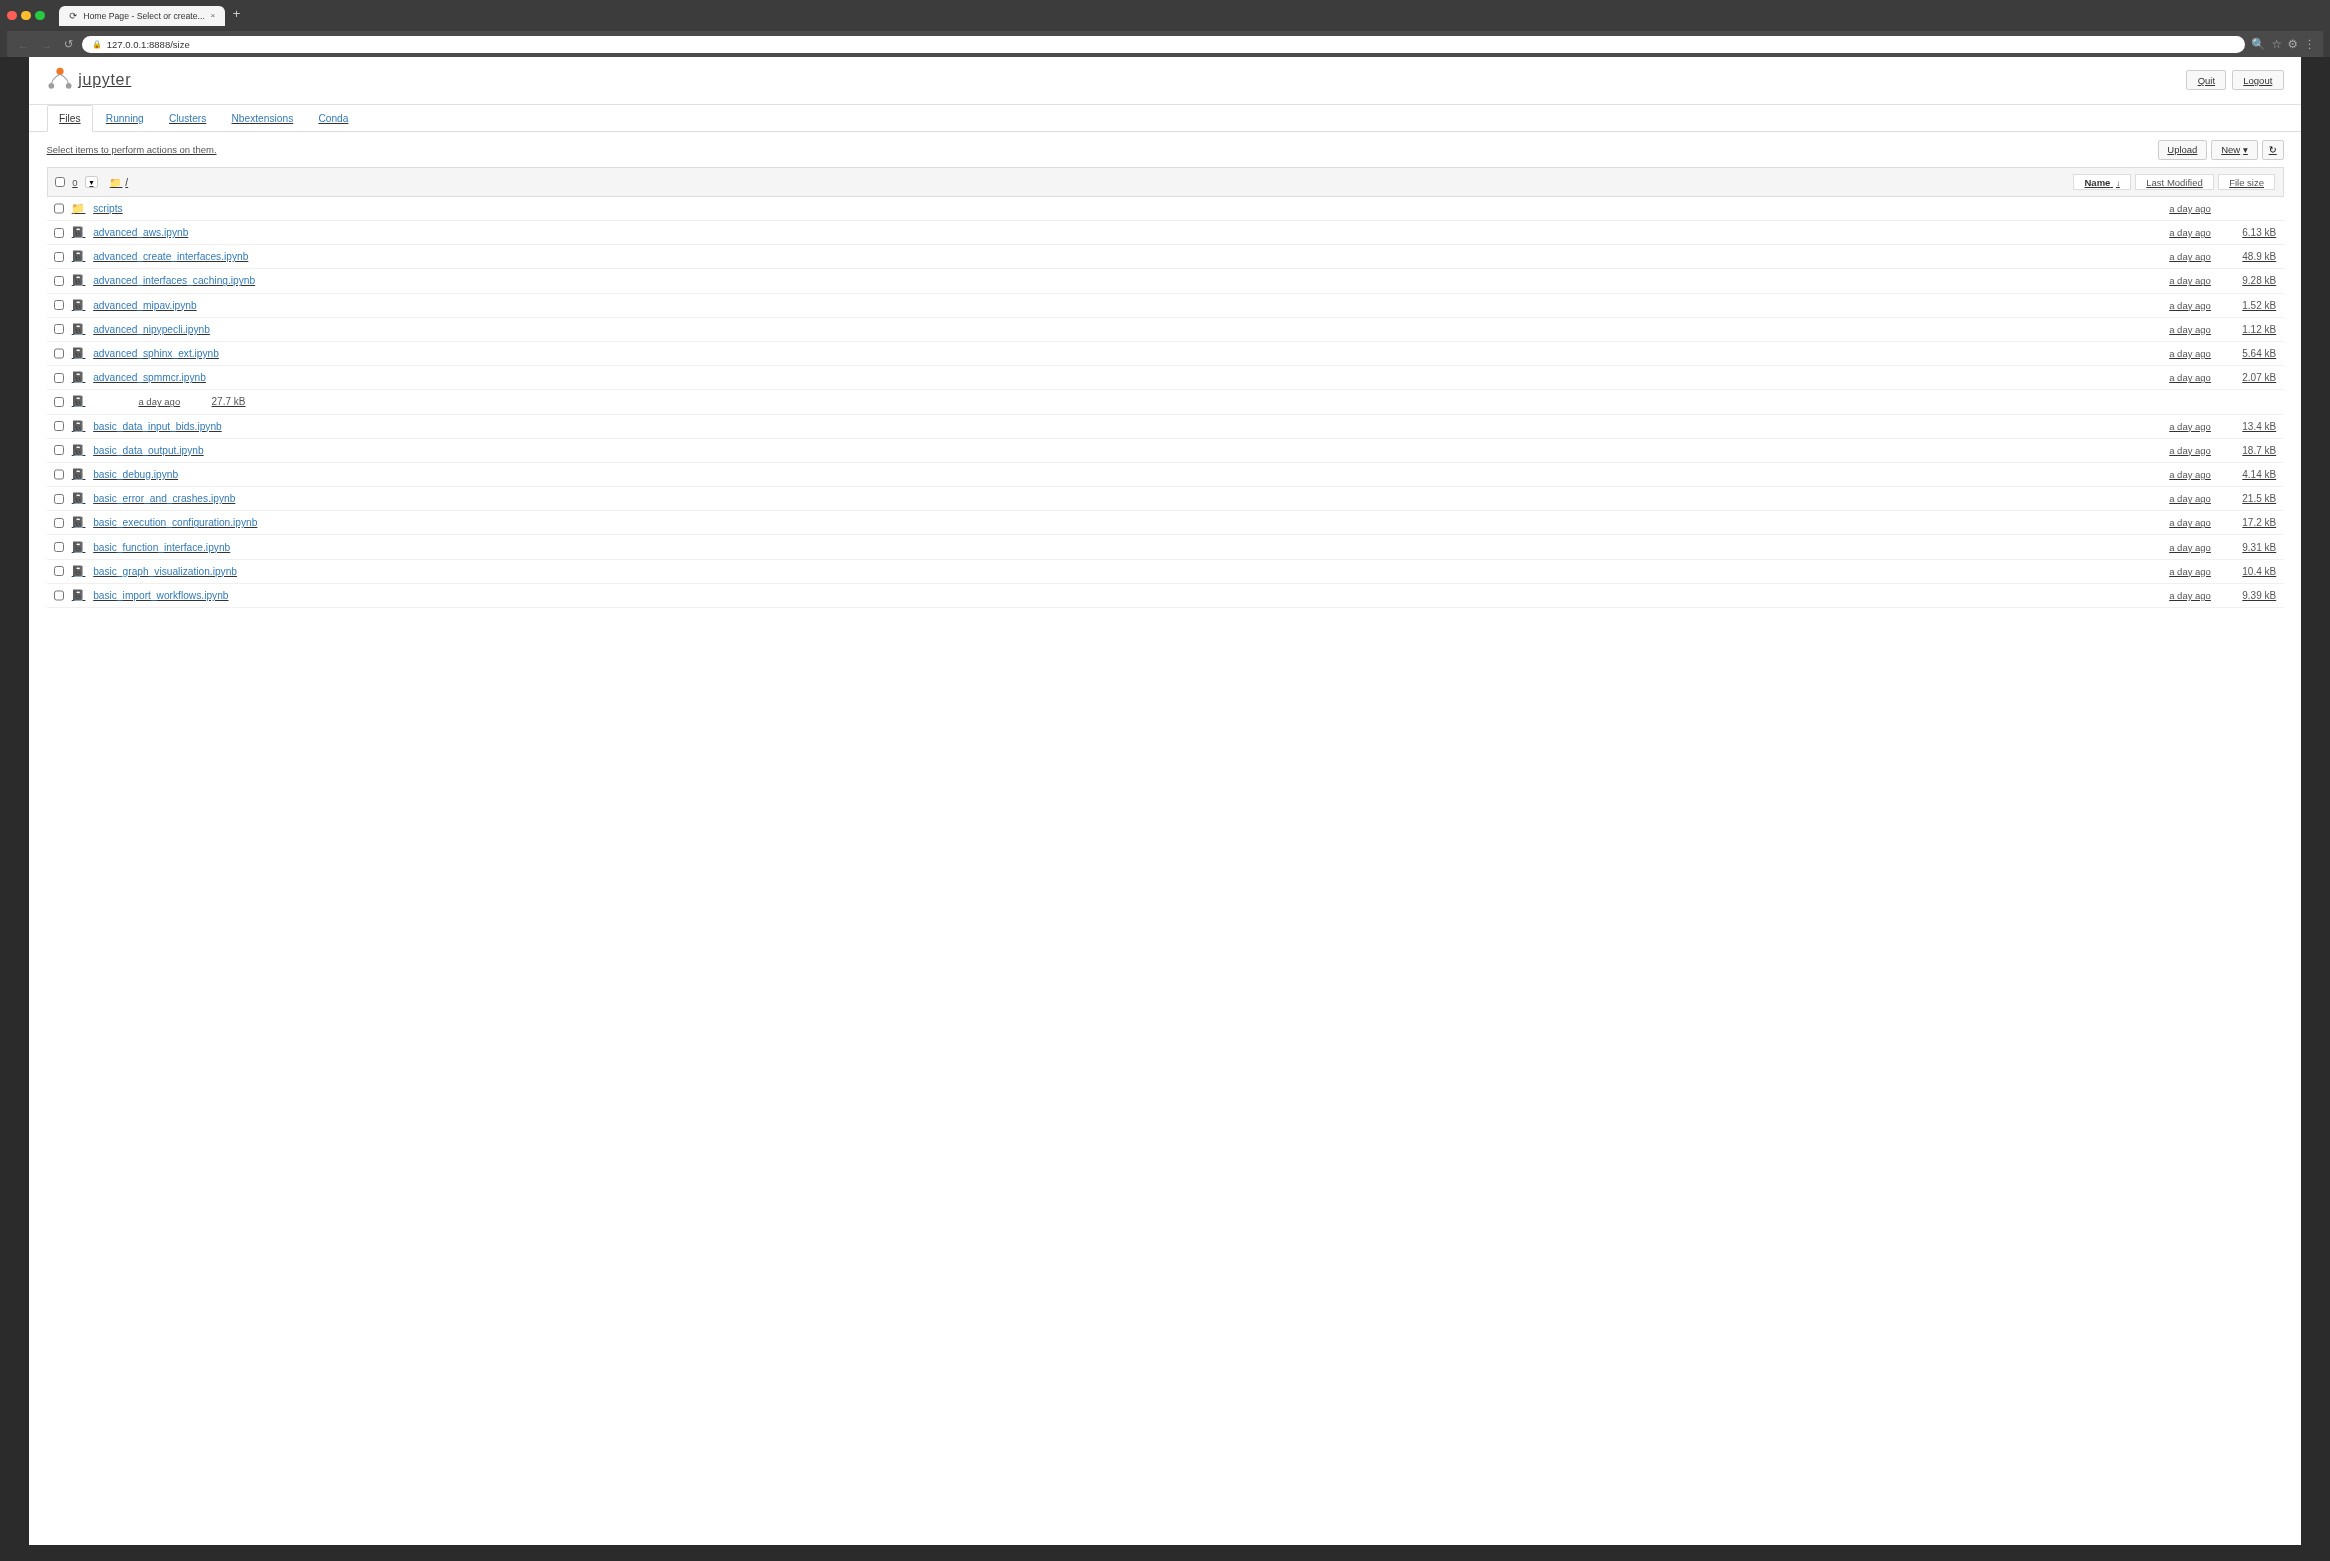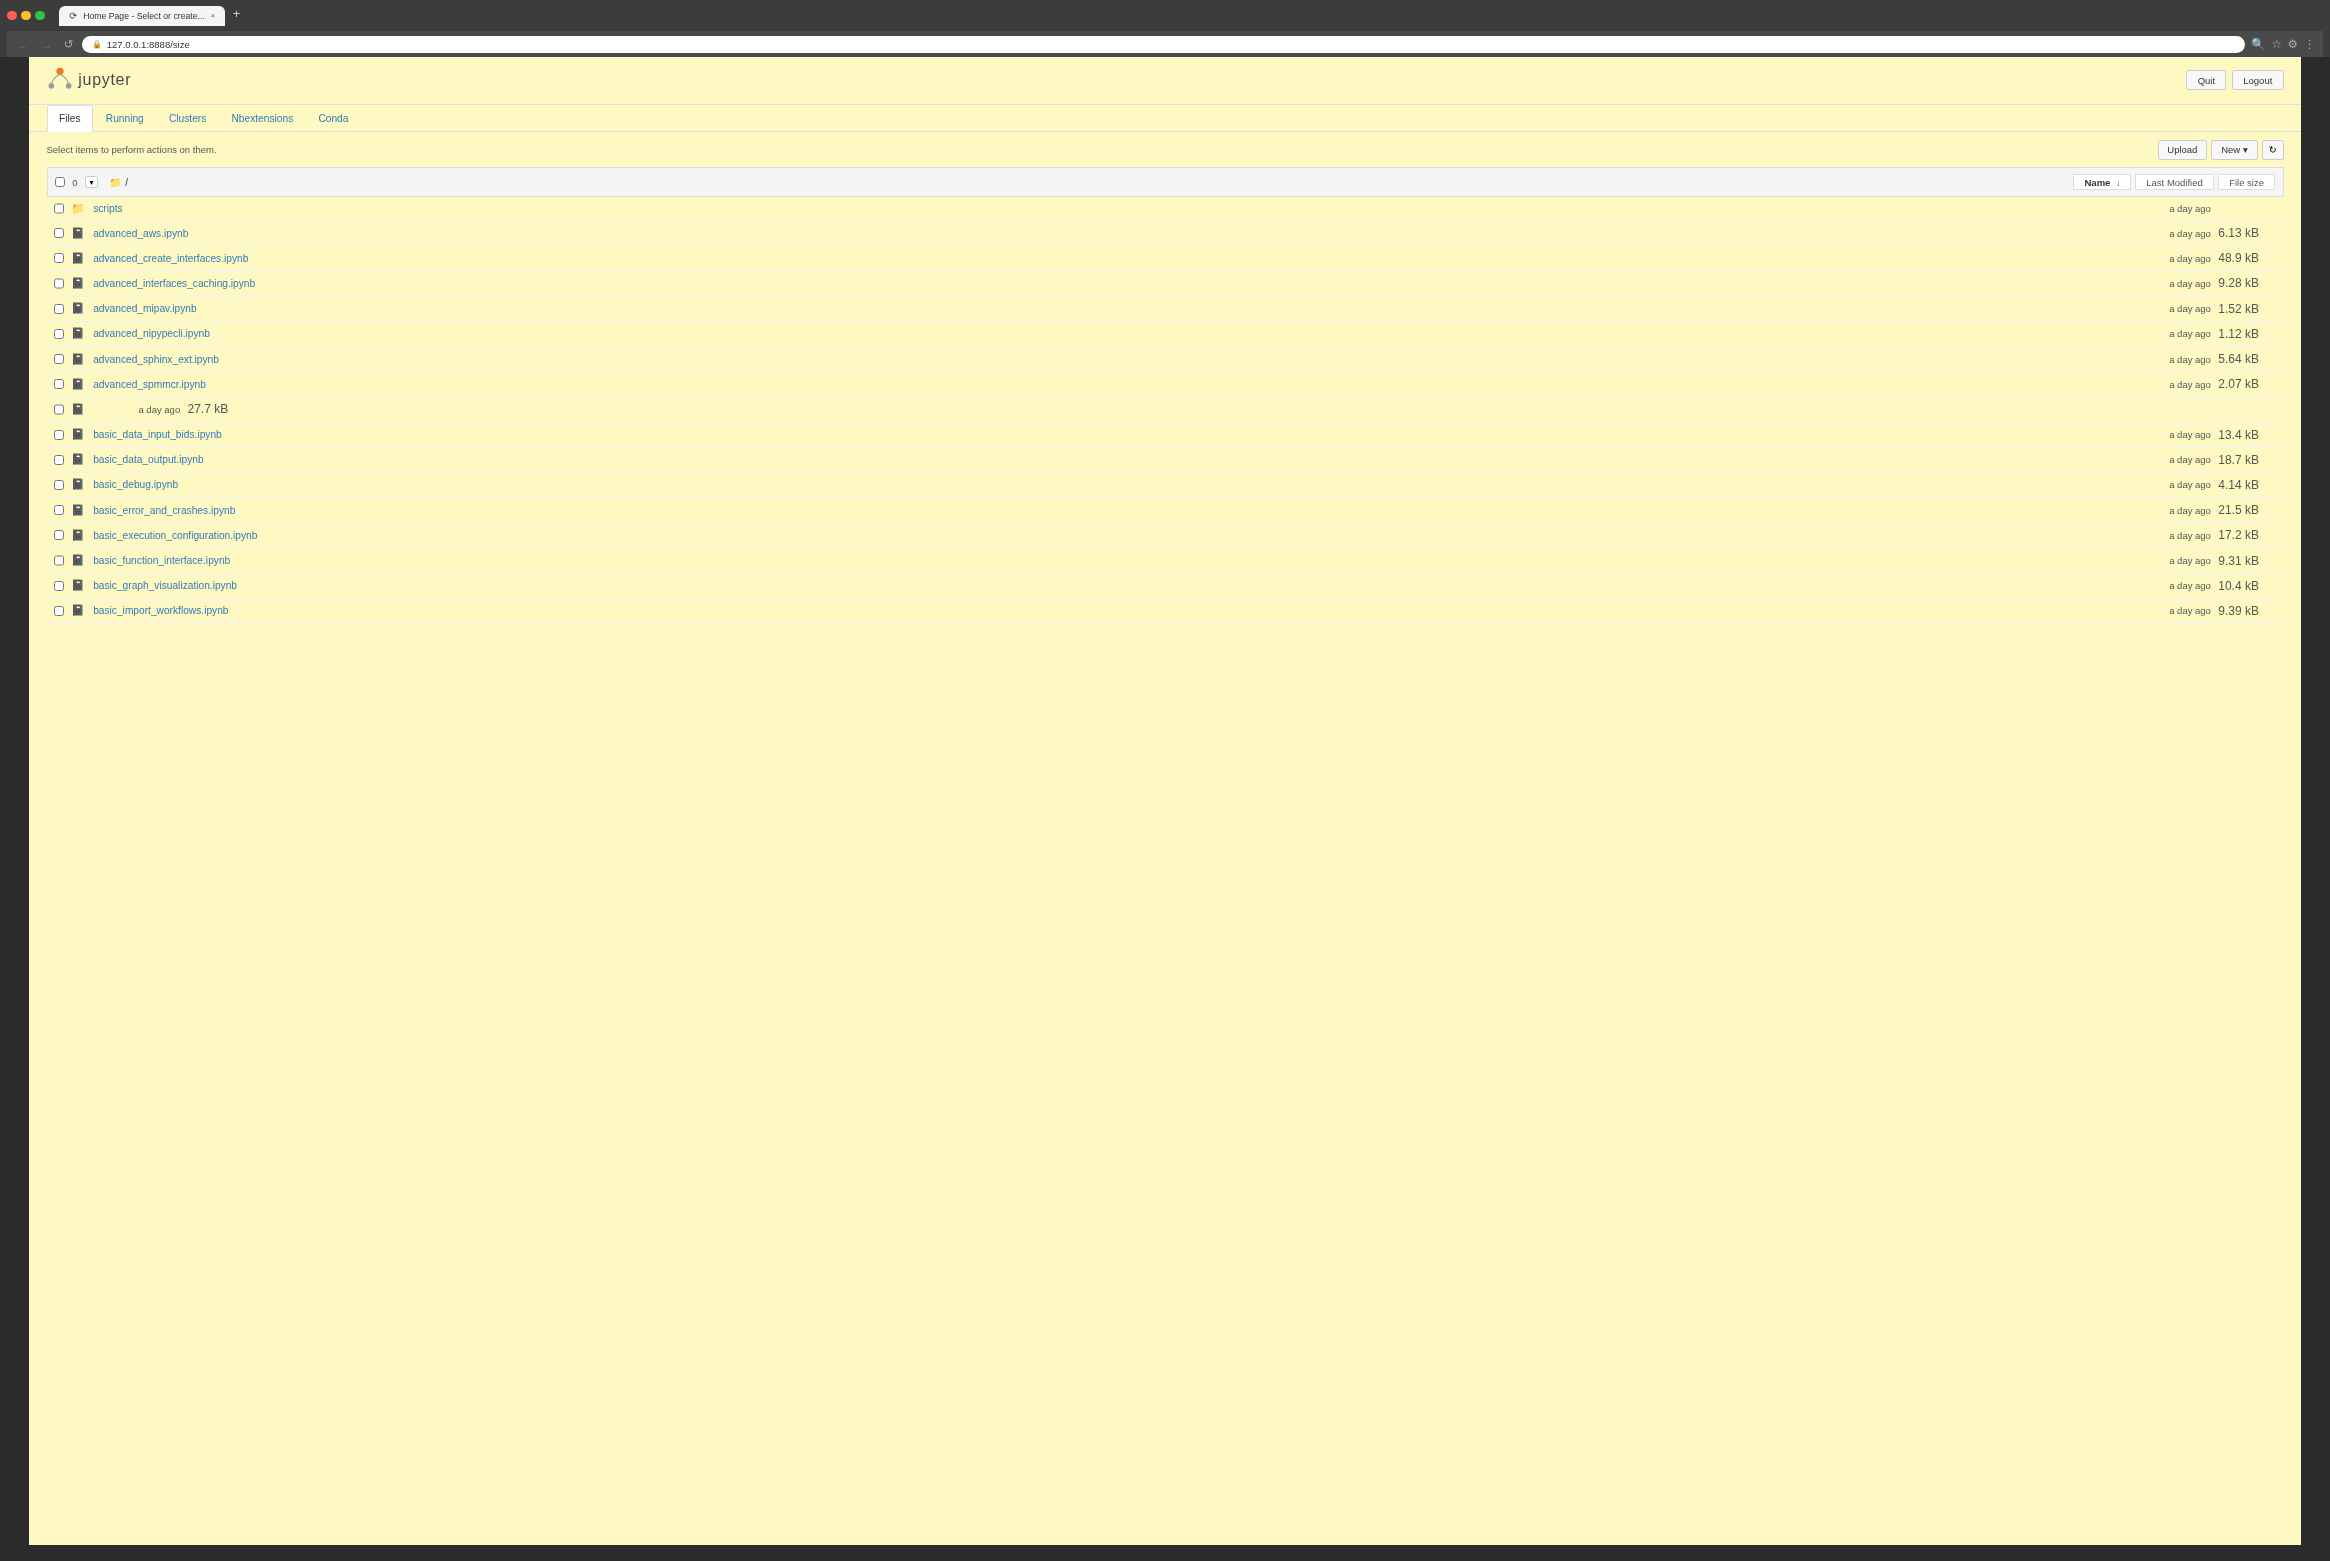--- a/index.html
+++ b/index.html
@@ -95,23 +95,24 @@
     .toolbar-icons {
       display: flex;
       align-items: center;
       gap: 5.8px;
       color: #aaa;
       font-size: 11.6px;
     }
     .toolbar-icon { cursor: pointer; }
     
     .page-content {
-      background: #fef9c3;
+      background: #ffffff;
       margin: 0 29px;
       min-height: calc(100vh - 73px);
+      text-decoration: underline;
     }
     
     .jupyter-header {
       display: flex;
       align-items: center;
       justify-content: space-between;
       padding: 10.2px 17.5px;
       border-bottom: 0.7px solid #e0e0e0;
     }
     .jupyter-logo {
@@ -284,22 +285,23 @@
       flex: 1;
     }
     .file-modified {
       color: #555;
       font-size: 9.5px;
       width: 87px;
       text-align: right;
     }
     .file-size {
       color: #555;
-      font-size: 12px;
+      font-size: 10px;
       width: 58px;
+      text-align: right;
     }
     .folder-icon { color: #4a90d9; }
     .notebook-icon { color: #888; }
   </style>
 </head>
 <body>
 
 <div class="browser-chrome">
   <div class="browser-titlebar">
     <div class="traffic-lights">

